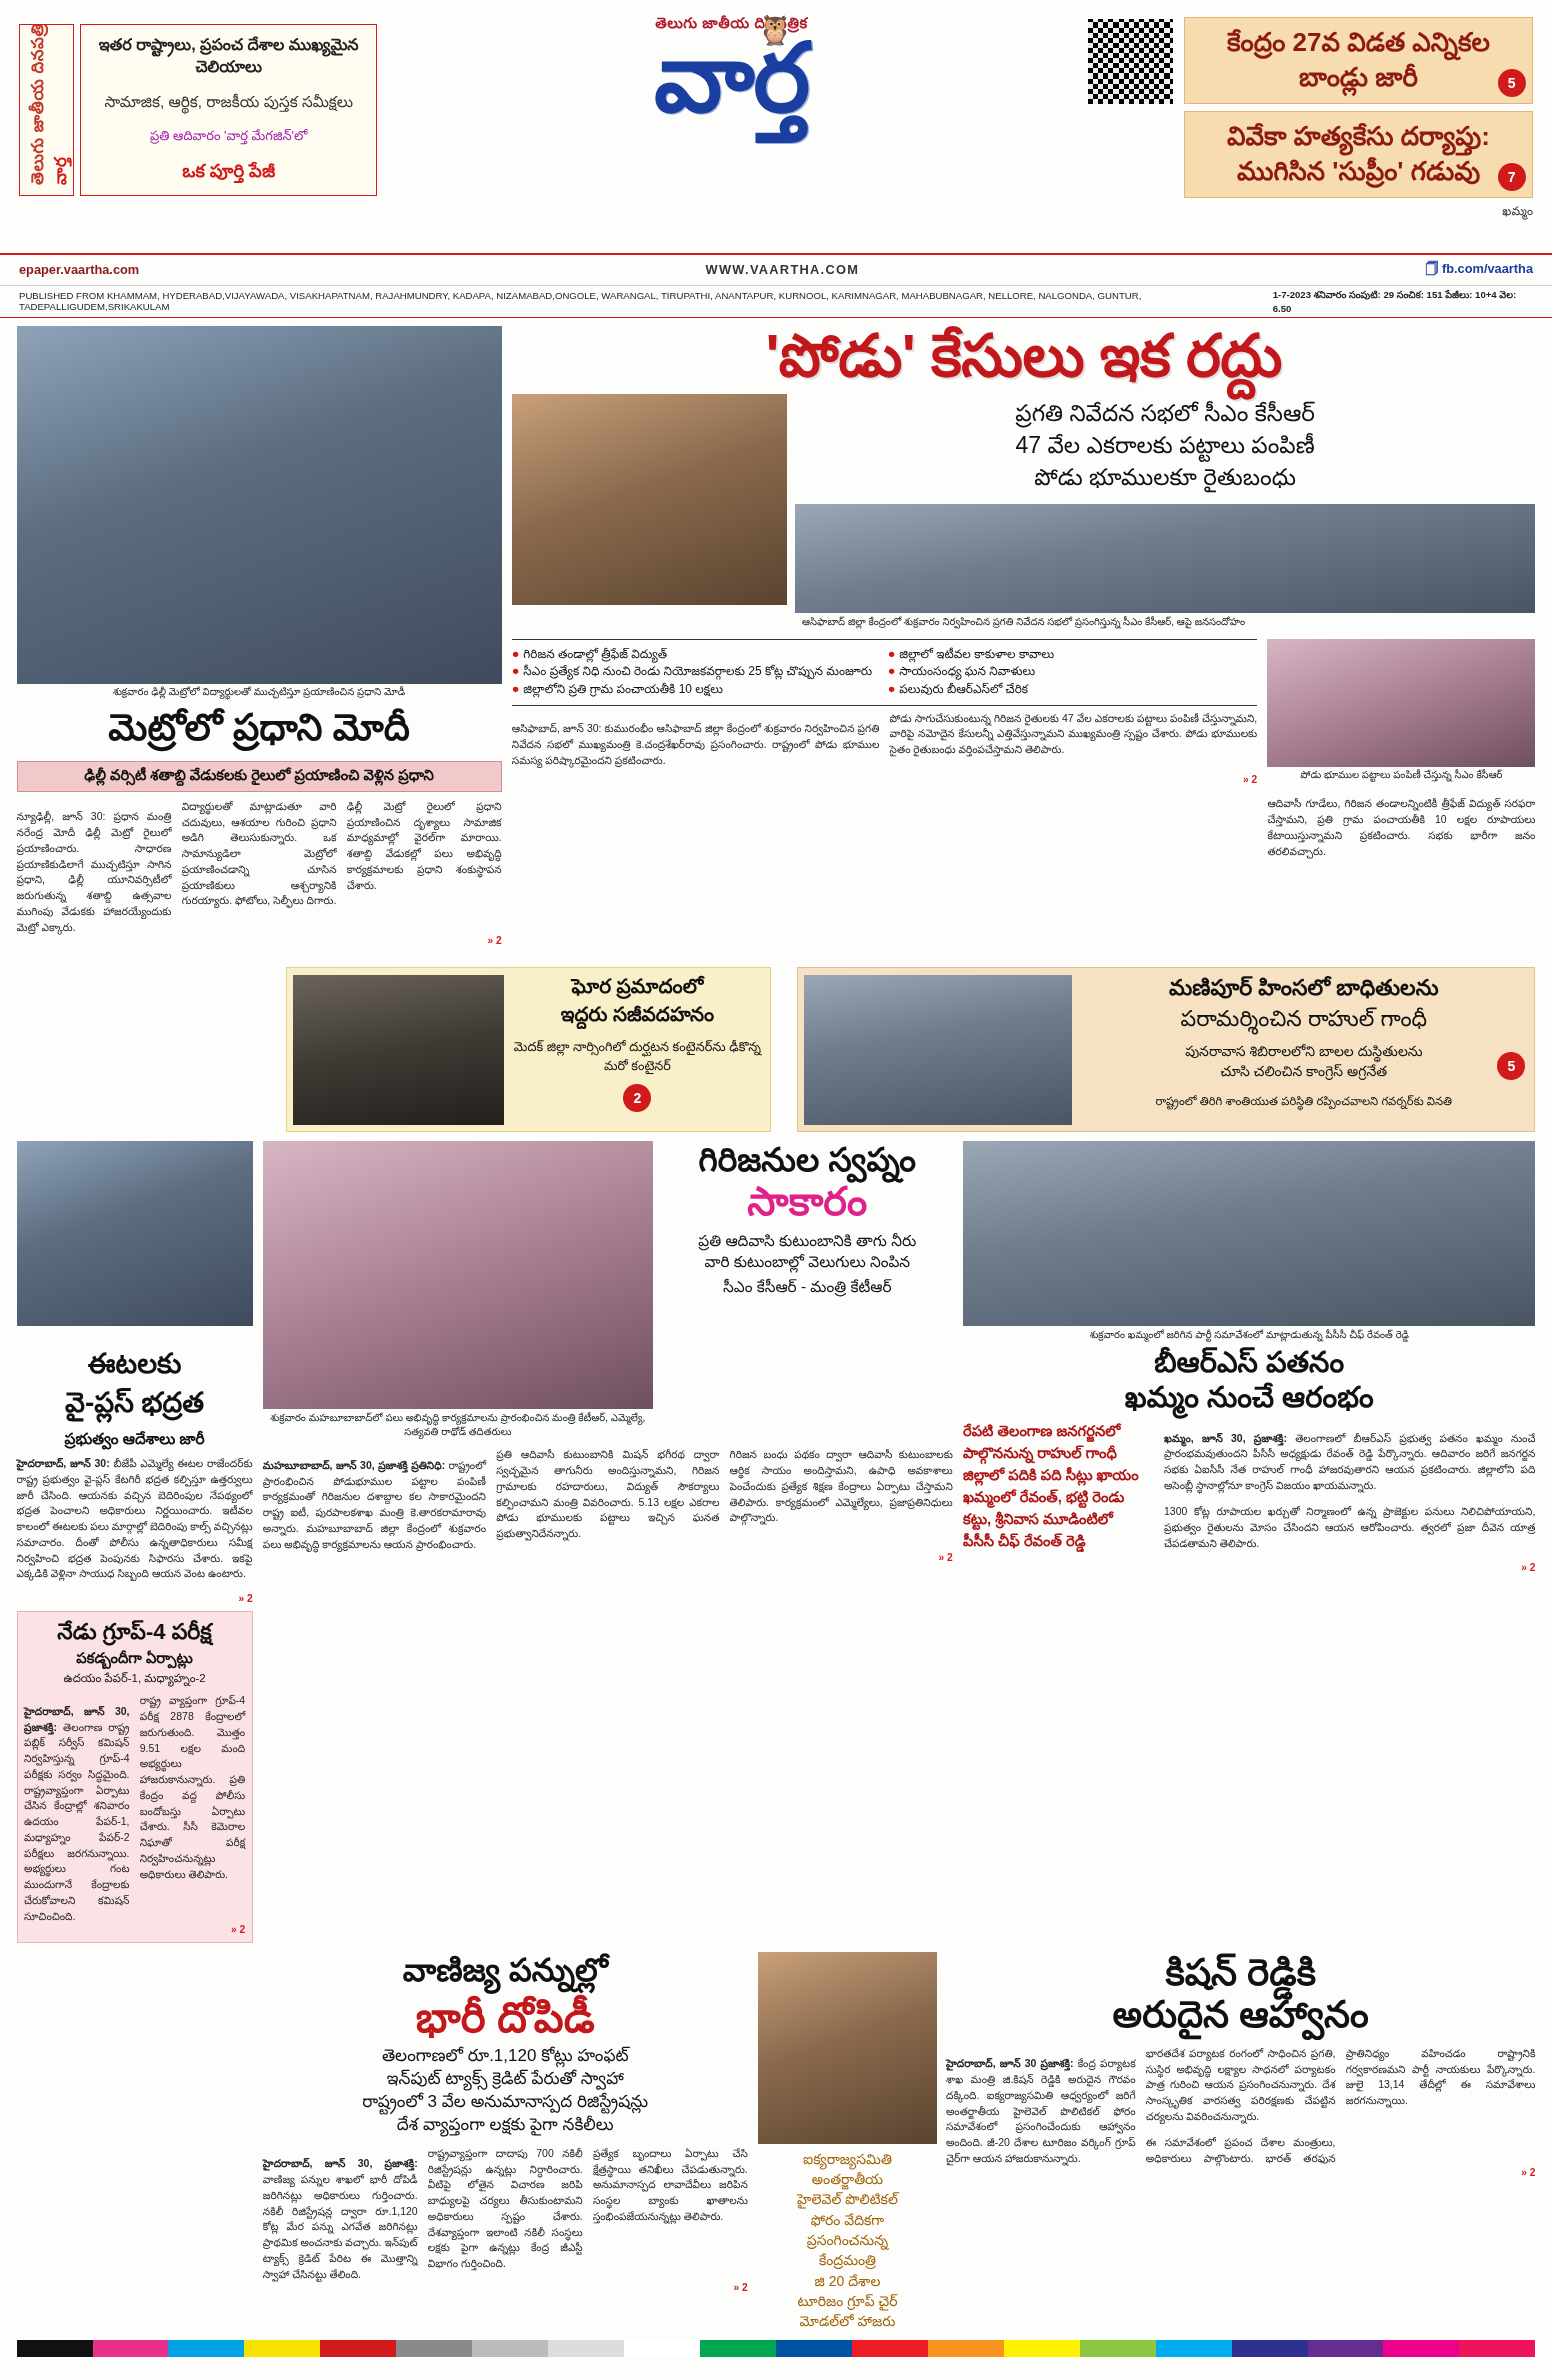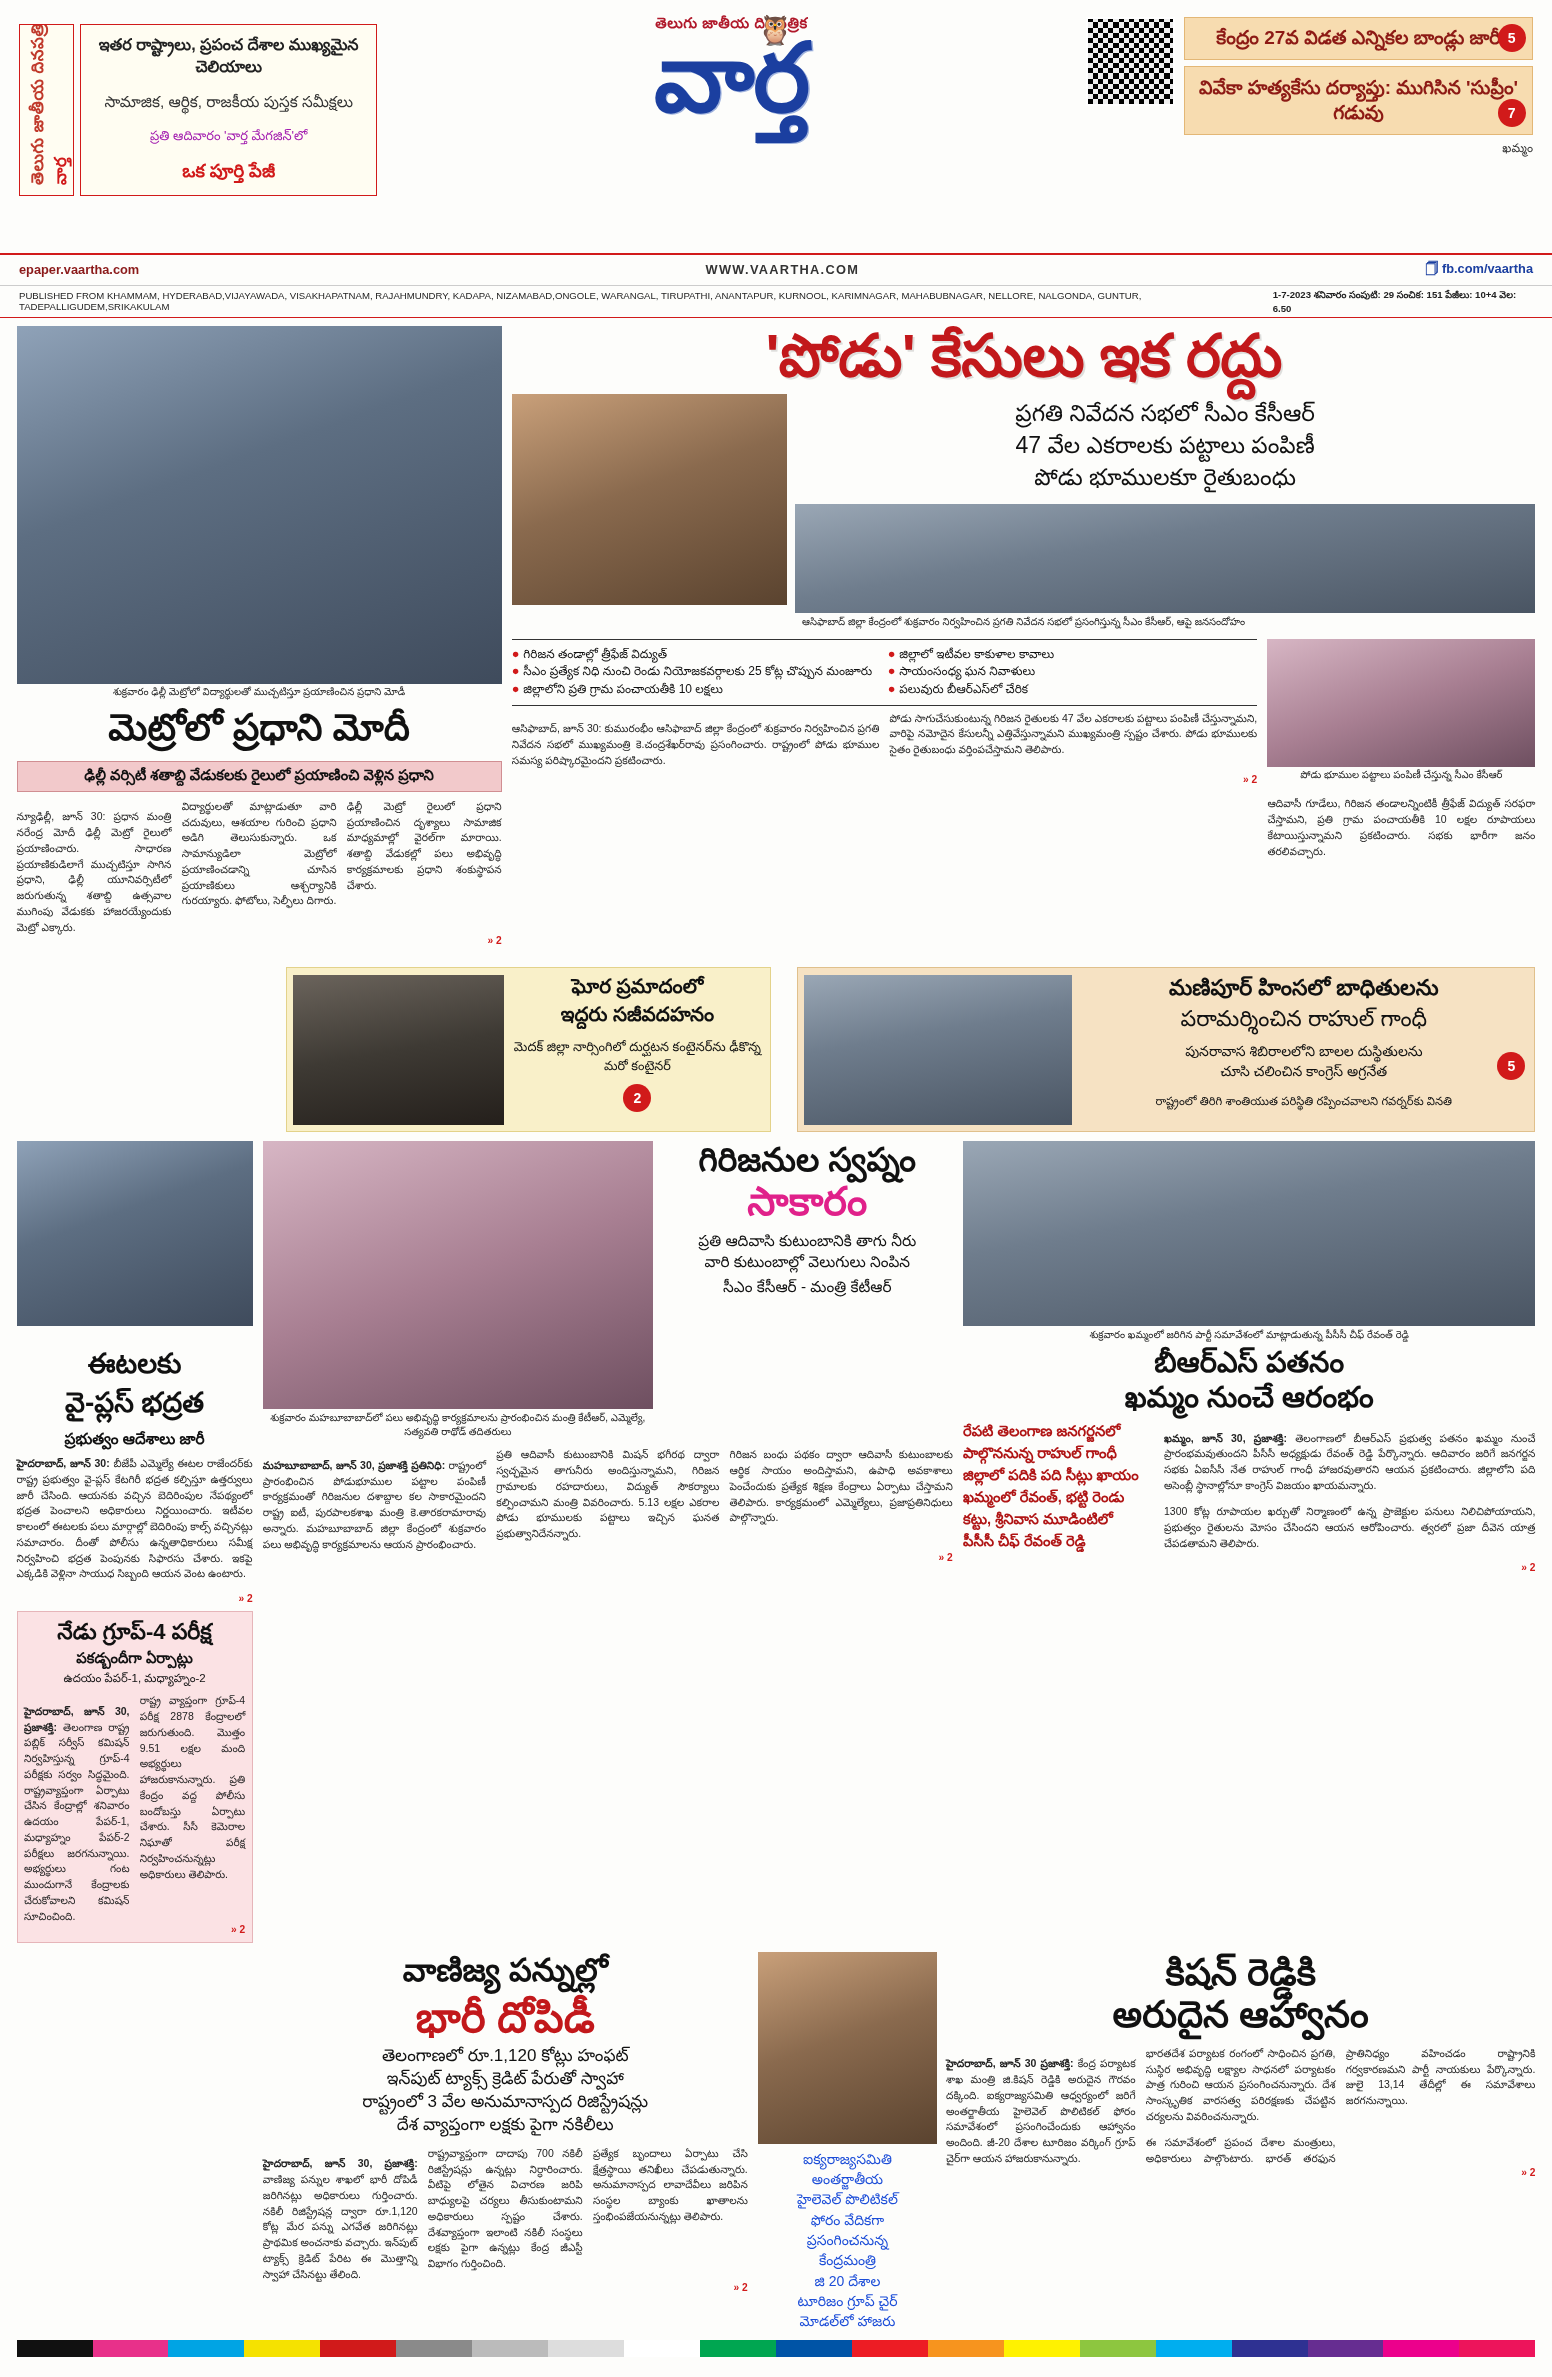--- a/index.html
+++ b/index.html
@@ -115,21 +115,21 @@
   }
   .mh-boxes { flex:1; }
   .mh-box {
     background: #f7dcb0;
     border: 1.3px solid #e3b776;
     padding: 7.7px 10.2px;
     margin-bottom: 6.4px;
     position: relative;
     text-align: center;
   }
-  .mh-box .t { font-size: 19px; font-weight: bold; color:#8d1a15; line-height:1.35; }
+  .mh-box .t { font-size: 26px; font-weight: bold; color:#8d1a15; line-height:1.35; }
   .pagebadge {
     position:absolute; right: 6.4px; bottom: 6.4px;
     width: 28px; height:28px; border-radius:50%;
     background:#d11a1a; color:#fff; font-size:14px; font-weight:bold;
     display:flex; align-items:center; justify-content:center;
   }
 
   
   .urlstrip {
     display:flex; align-items:center; justify-content:space-between;
@@ -460,21 +460,21 @@
           <p class="body-text"><span class="dateline">హైదరాబాద్, జూన్ 30, ప్రజాశక్తి:</span> <span>వాణిజ్య పన్నుల శాఖలో భారీ దోపిడీ జరిగినట్లు అధికారులు గుర్తించారు. నకిలీ రిజిస్ట్రేషన్ల ద్వారా రూ.1,120 కోట్ల మేర పన్ను ఎగవేత జరిగినట్లు ప్రాథమిక అంచనాకు వచ్చారు. ఇన్‌పుట్ ట్యాక్స్ క్రెడిట్ పేరిట ఈ మొత్తాన్ని స్వాహా చేసినట్టు తేలింది.</span></p>
           <p class="body-text">రాష్ట్రవ్యాప్తంగా దాదాపు 700 నకిలీ రిజిస్ట్రేషన్లు ఉన్నట్లు నిర్ధారించారు. వీటిపై లోతైన విచారణ జరిపి బాధ్యులపై చర్యలు తీసుకుంటామని అధికారులు స్పష్టం చేశారు. దేశవ్యాప్తంగా ఇలాంటి నకిలీ సంస్థలు లక్షకు పైగా ఉన్నట్లు కేంద్ర జీఎస్టీ విభాగం గుర్తించింది.</p>
           <p class="body-text">ప్రత్యేక బృందాలు ఏర్పాటు చేసి క్షేత్రస్థాయి తనిఖీలు చేపడుతున్నారు. అనుమానాస్పద లావాదేవీలు జరిపిన సంస్థల బ్యాంకు ఖాతాలను స్తంభింపజేయనున్నట్లు తెలిపారు.</p>
         </div>
         <div style="text-align:right" class="arrow">»&nbsp;<span>2</span></div>
       </div>
 
       <div style="flex:1;display:flex;gap:9px">
         <div style="width:179px">
           <div class="photo warm" style="height:192px"></div>
-          <div style="font-size:14px;text-align:center;line-height:1.45;margin-top:5.1px;color:#1d4ed8">
+          <div style="font-size:14px;text-align:center;line-height:1.45;margin-top:5.1px;color:#a16207">
             <div>ఐక్యరాజ్యసమితి</div>
             <div>అంతర్జాతీయ</div>
             <div>హైలెవెల్ పొలిటికల్</div>
             <div>ఫోరం వేదికగా</div>
             <div>ప్రసంగించనున్న</div>
             <div>కేంద్రమంత్రి</div>
             <div>జి 20 దేశాల</div>
             <div>టూరిజం గ్రూప్ చైర్</div>
             <div>మోడల్‌లో హాజరు</div>
           </div>

